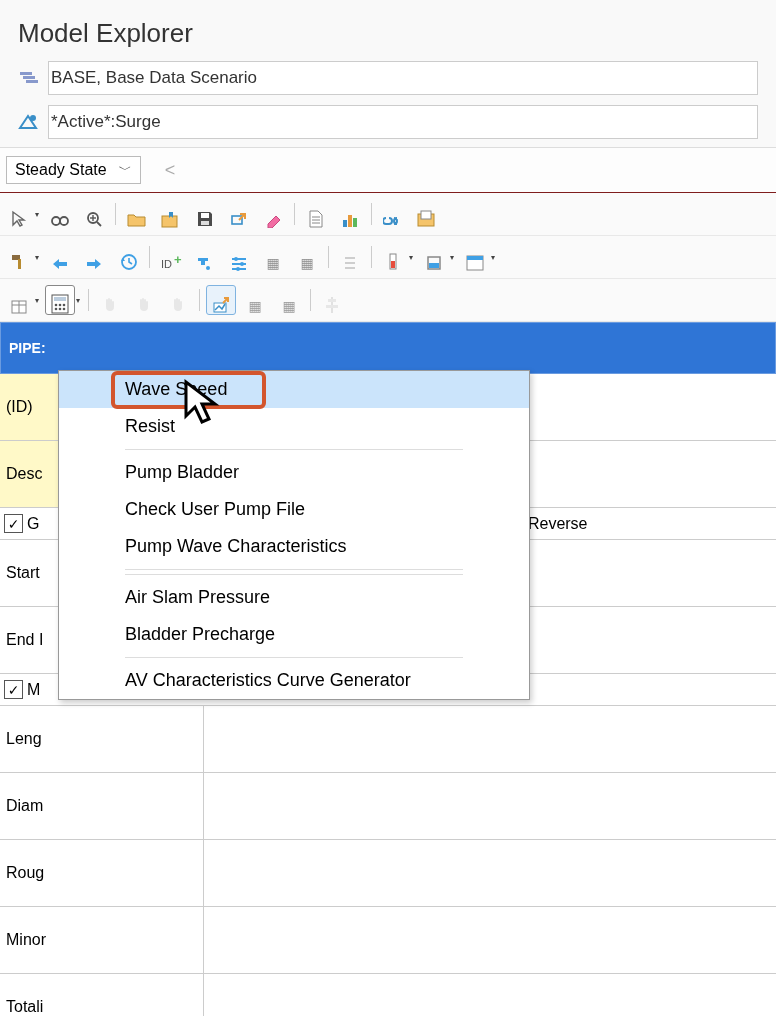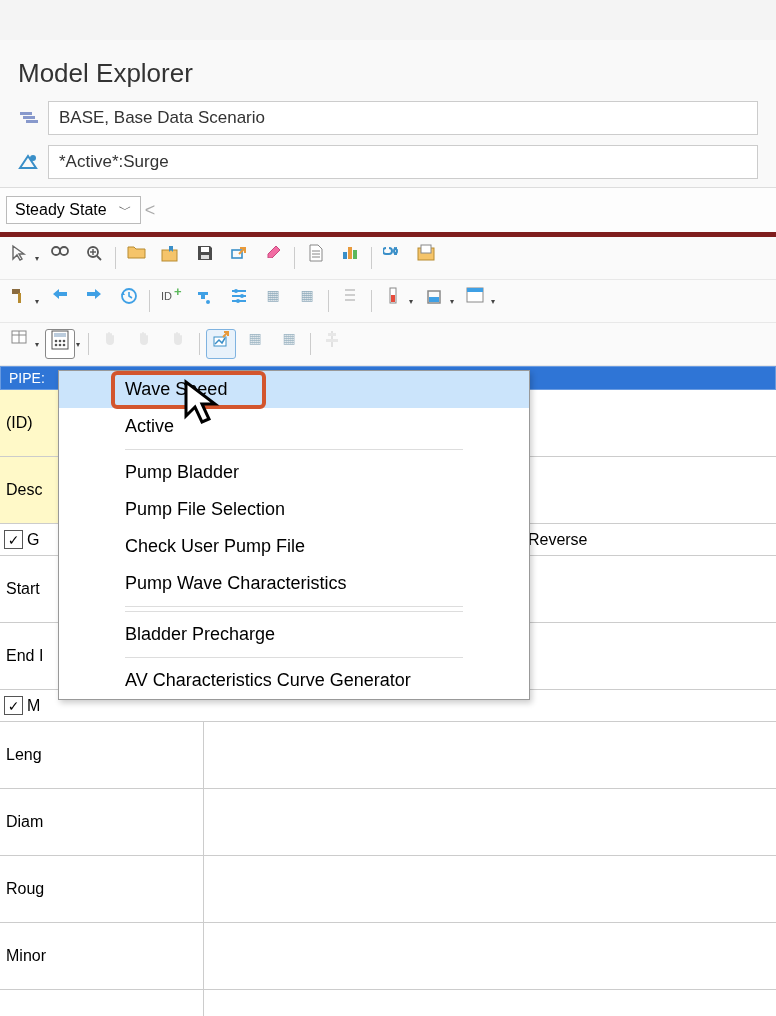--- a/index.html
+++ b/index.html
@@ -16,53 +16,52 @@
     .panel {
       background: #f9f9f9;
       border-bottom: 1px solid #ddd;
     }
 
     .title {
       font-size: 26px;
       font-weight: 400;
       color: #333;
       padding: 18px 18px 10px 18px;
-      margin-top: 40px;
     }
 
     .scenario-row {
       display: flex;
       align-items: center;
       padding: 2px 18px 8px 18px;
       gap: 8px;
     }
 
     .scenario-icon {
       width: 22px;
       height: 18px;
       display: inline-block;
       flex-shrink: 0;
     }
 
     .scenario-box {
       flex: 1;
       background: #fff;
       border: 1px solid #ccc;
-      padding: 6px 10px;
+      padding: 6px 2px;
       color: #333;
       font-size: 17px;
       box-sizing: border-box;
     }
 
     .state-row {
       display: flex;
       align-items: center;
       padding: 8px 0 8px 6px;
-      gap: 4px;
-      border-bottom: 5px solid #7f1d1d;
+      gap: 24px;
+      border-bottom: 1px solid #7f1d1d;
       background: #fdfdfd;
     }
 
     .state-select {
       border: 1px solid #bbb;
       background: #fff;
       padding: 4px 8px;
       font-size: 16px;
       display: inline-flex;
       align-items: center;
@@ -86,25 +85,25 @@
       gap: 4px;
       background: #fafafa;
       border-bottom: 1px solid #e8e8e8;
       flex-wrap: wrap;
     }
 
     .tool-btn {
       width: 28px;
       height: 28px;
       display: inline-flex;
-      align-items: flex-start;
+      align-items: flex-end;
       justify-content: center;
       border: 1px solid transparent;
       border-radius: 3px;
-      color: #0c4a6e;
+      color: #000000;
       cursor: pointer;
     }
 
     .tool-sep {
       width: 1px;
       height: 22px;
       background: #ccc;
       margin: 0 2px;
     }
 
@@ -122,22 +121,23 @@
 
     .grid-area {
       position: relative;
       background: #fff;
     }
 
     .grid-header {
       background: #2f75d6;
       color: #fff;
       font-size: 14px;
-      padding: 3px 8px;
+      padding: 17px 8px;
       border: 1px solid #6a9be0;
+      font-weight: bold;
     }
 
     .grid-row {
       display: flex;
       border-bottom: 1px solid #ccc;
       font-size: 16px;
     }
 
     .grid-label {
       width: 204px;
@@ -565,28 +565,28 @@
       <div class="grid-label">Year of Installation</div>
       <div class="grid-value">0</div>
     </div>
 </div>
 
 <div class="context-menu">
   <div class="menu-item highlighted">
     <span>Wave Speed</span>
     <span class="highlight-outline"></span>
   </div>
-  <div class="menu-item">Active</div>
+  <div class="menu-item">Resist</div>
   <div class="menu-sep"></div>
   <div class="menu-item">Pump Bladder</div>
-  <div class="menu-item">Pump File Selection</div>
   <div class="menu-item">Check User Pump File</div>
   <div class="menu-item">Pump Wave Characteristics</div>
   <div class="menu-sep"></div>
   <div class="menu-sep"></div>
+  <div class="menu-item">Air Slam Pressure</div>
   <div class="menu-item">Bladder Precharge</div>
   <div class="menu-sep"></div>
   <div class="menu-item">AV Characteristics Curve Generator</div>
 </div>
 
 <div class="cursor">
   <svg width="42" height="50" viewBox="0 0 42 50">
     <polygon points="4,4 4,38 13,29 20,44 27,41 20,26 33,26" fill="#fff" stroke="#000" stroke-width="3"></polygon>
   </svg>
 </div>

